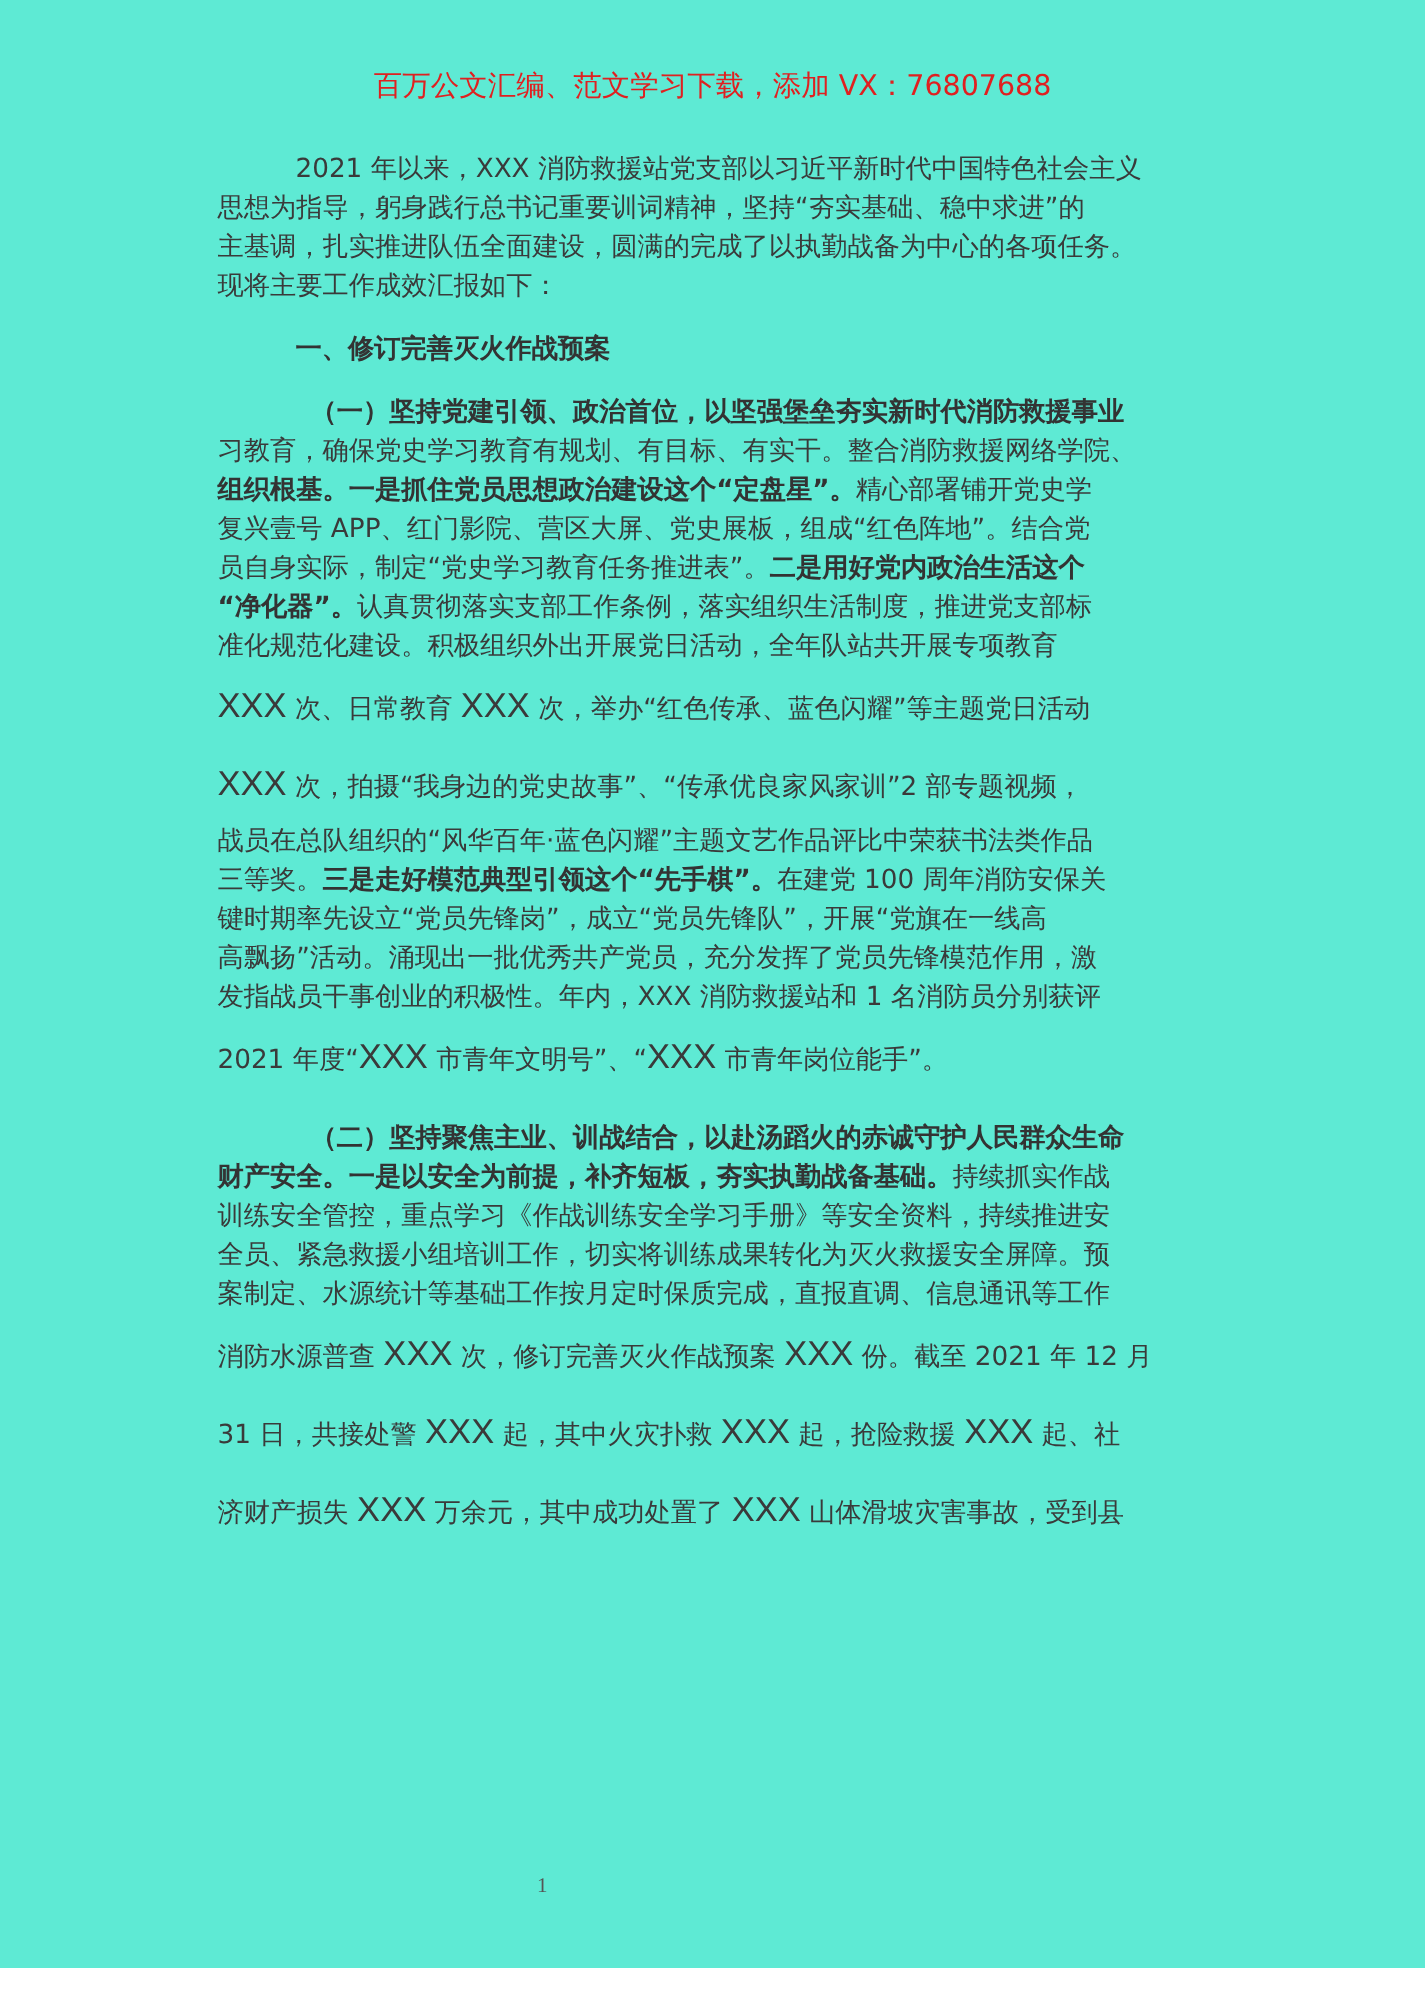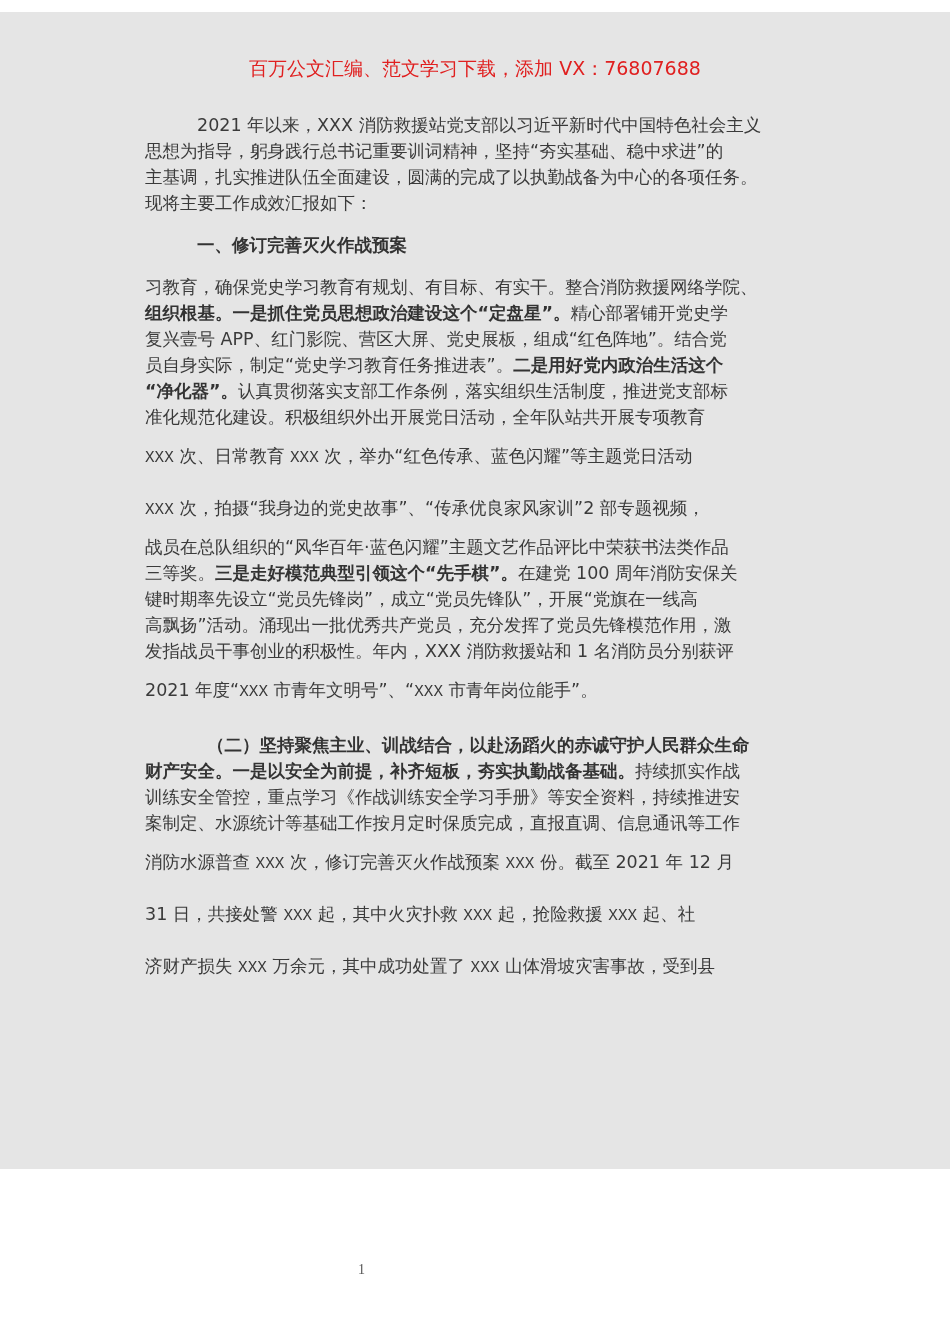--- a/index.html
+++ b/index.html
@@ -1,47 +1,48 @@
 <!DOCTYPE html>
 <html><head>
   <meta charset="utf-8">
   <style>
     html, body { margin: 0; padding: 0; background: #ffffff; }
     body { width: 950px; height: 1344px; position: relative; overflow: hidden;
            font-family: "DejaVu Sans", sans-serif; color: #3a3a3a; }
-    .page { position: absolute; left: 0; top: 12px; width: 950px; height: 1157px; background: #e5e5e5; }
+    .page { position: absolute; left: 0; top: 0; width: 950px; height: 1312px; background: #5eead4; }
     .header { position: absolute; left: 0; right: 0; top: 44px; text-align: center;
               font-size: 19px; color: #e02020; letter-spacing: 0px; }
     .body { position: absolute; left: 145px; width: 660px; top: 84px; }
     .line { font-size: 17.5px; line-height: 26px; white-space: nowrap; height: 26px; }
     .line.tall { height: 52px; line-height: 52px; }
     .indent { padding-left: 52px; }
     .indent2 { padding-left: 62px; }
     .b { font-weight: bold; color: #333; }
-    .xxx { font-size: 16px; font-family: Liberation Mono, monospace; }
+    .xxx { font-size: 23px; font-family: Liberation Sans, sans-serif; }
     .gap { height: 16px; }
     .pagenum { position: absolute; top: 1250px; left: 358px; font-size: 14px;
                font-family: "Liberation Serif", serif; color: #555; }
   </style>
 </head>
 <body>
 
 <div class="page">
   <div class="header">百万公文汇编、范文学习下载，添加 VX：76807688</div>
 
   <div class="body">
     <div class="gap"></div>
     <div class="line indent">2021 年以来，XXX 消防救援站党支部以习近平新时代中国特色社会主义</div>
     <div class="line">思想为指导，躬身践行总书记重要训词精神，坚持“夯实基础、稳中求进”的</div>
     <div class="line">主基调，扎实推进队伍全面建设，圆满的完成了以执勤战备为中心的各项任务。</div>
     <div class="line">现将主要工作成效汇报如下：</div>
     <div class="gap"></div>
     <div class="line indent b">一、修订完善灭火作战预案</div>
     <div class="gap"></div>
 
+    <div class="line indent2 b">（一）坚持党建引领、政治首位，以坚强堡垒夯实新时代消防救援事业</div>
     <div class="line">习教育，确保党史学习教育有规划、有目标、有实干。整合消防救援网络学院、</div>
     <div class="line"><span class="b">组织根基。一是抓住党员思想政治建设这个“定盘星”。</span><span>精心部署铺开党史学</span></div>
     <div class="line">复兴壹号 APP、红门影院、营区大屏、党史展板，组成“红色阵地”。结合党</div>
     <div class="line"><span>员自身实际，制定“党史学习教育任务推进表”。</span><span class="b">二是用好党内政治生活这个</span></div>
     <div class="line"><span class="b">“净化器”。</span><span>认真贯彻落实支部工作条例，落实组织生活制度，推进党支部标</span></div>
     <div class="line">准化规范化建设。积极组织外出开展党日活动，全年队站共开展专项教育</div>
     <div class="line tall">
       <span class="xxx">XXX</span><span> 次、日常教育 </span><span class="xxx">XXX</span><span> 次，举办“红色传承、蓝色闪耀”等主题党日活动</span>
     </div>
     <div class="line tall">
@@ -53,20 +54,21 @@
     <div class="line">高飘扬”活动。涌现出一批优秀共产党员，充分发挥了党员先锋模范作用，激</div>
     <div class="line">发指战员干事创业的积极性。年内，XXX 消防救援站和 1 名消防员分别获评</div>
     <div class="line tall">
       <span>2021 年度“</span><span class="xxx">XXX</span><span> 市青年文明号”、“</span><span class="xxx">XXX</span><span> 市青年岗位能手”。</span>
     </div>
     <div class="gap"></div>
 
     <div class="line indent2 b">（二）坚持聚焦主业、训战结合，以赴汤蹈火的赤诚守护人民群众生命</div>
     <div class="line"><span class="b">财产安全。一是以安全为前提，补齐短板，夯实执勤战备基础。</span><span>持续抓实作战</span></div>
     <div class="line">训练安全管控，重点学习《作战训练安全学习手册》等安全资料，持续推进安</div>
+    <div class="line">全员、紧急救援小组培训工作，切实将训练成果转化为灭火救援安全屏障。预</div>
     <div class="line">案制定、水源统计等基础工作按月定时保质完成，直报直调、信息通讯等工作</div>
     <div class="line tall">
       <span>消防水源普查 </span><span class="xxx">XXX</span><span> 次，修订完善灭火作战预案 </span><span class="xxx">XXX</span><span> 份。截至 2021 年 12 月</span>
     </div>
     <div class="line tall">
       <span>31 日，共接处警 </span><span class="xxx">XXX</span><span> 起，其中火灾扑救 </span><span class="xxx">XXX</span><span> 起，抢险救援 </span><span class="xxx">XXX</span><span> 起、社</span>
     </div>
     <div class="line tall">
       <span>济财产损失 </span><span class="xxx">XXX</span><span> 万余元，其中成功处置了 </span><span class="xxx">XXX</span><span> 山体滑坡灾害事故，受到县</span>
     </div>

